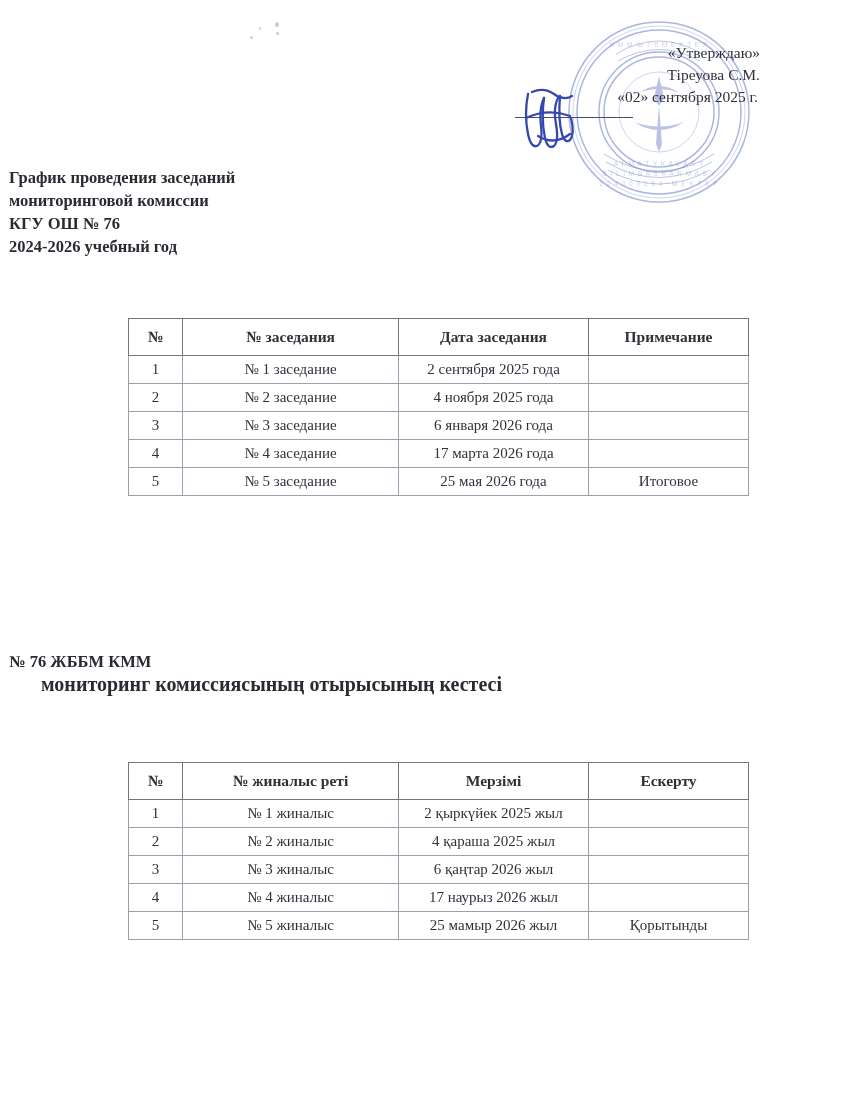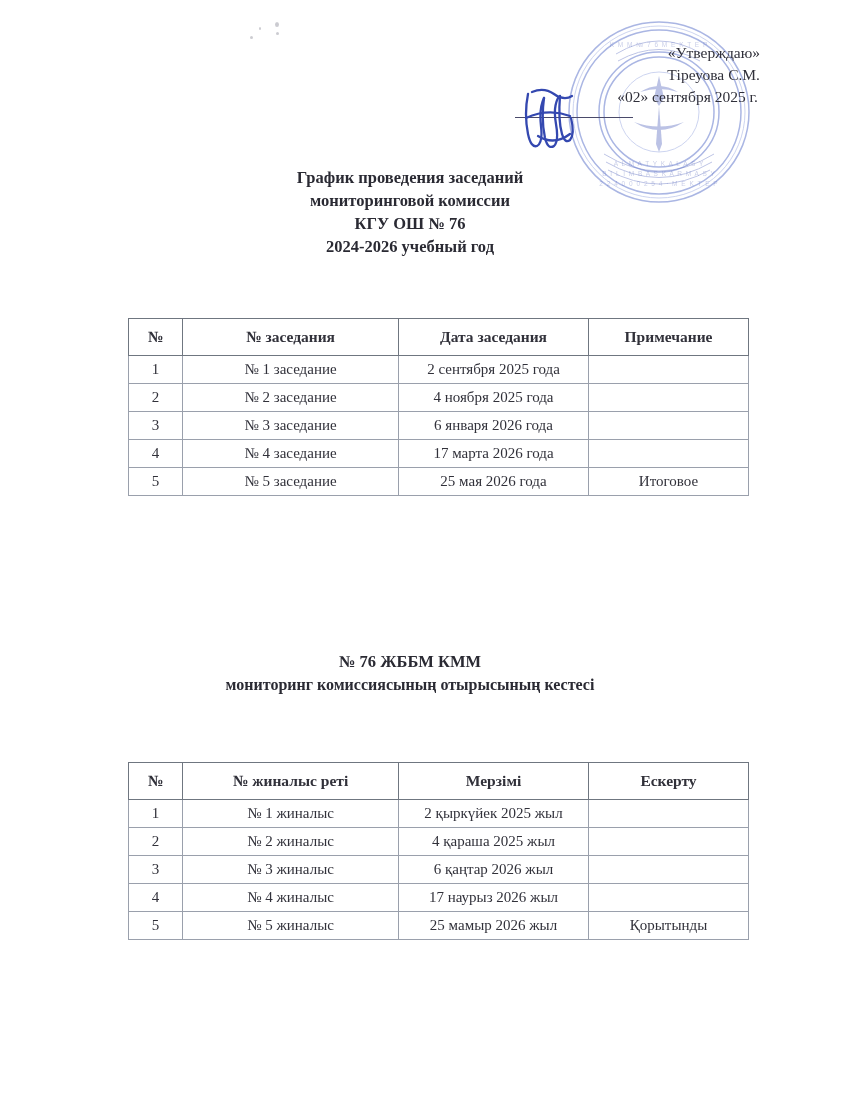--- a/index.html
+++ b/index.html
@@ -113,33 +113,32 @@
     width: 206px;
     height: 196px;
     z-index: 2;
     pointer-events: none;
     opacity: .85;
   }
 
   
   .doc-title {
     position: absolute;
-    left: 0;
+    left: 9px;
     width: 820px;
-    text-align: center;
     font-weight: bold;
     font-size: 16.5px;
     line-height: 23px;
     color: #2a2a33;
     z-index: 3;
   }
   .doc-title.ru { top: 166px; }
   .doc-title.kz { top: 650px; font-family: Liberation Serif, serif; }
   .doc-title .l { white-space: nowrap; }
-  .doc-title.kz .l.sub { font-size: 16px; }
+  .doc-title.kz .l.sub { font-size: 20px; margin-left: 32px; }
 
   
   .sched-table {
     position: absolute;
     left: 128px;
     width: 620px;
     border-collapse: collapse;
     table-layout: fixed;
     font-size: 15px;
     color: #31313a;

